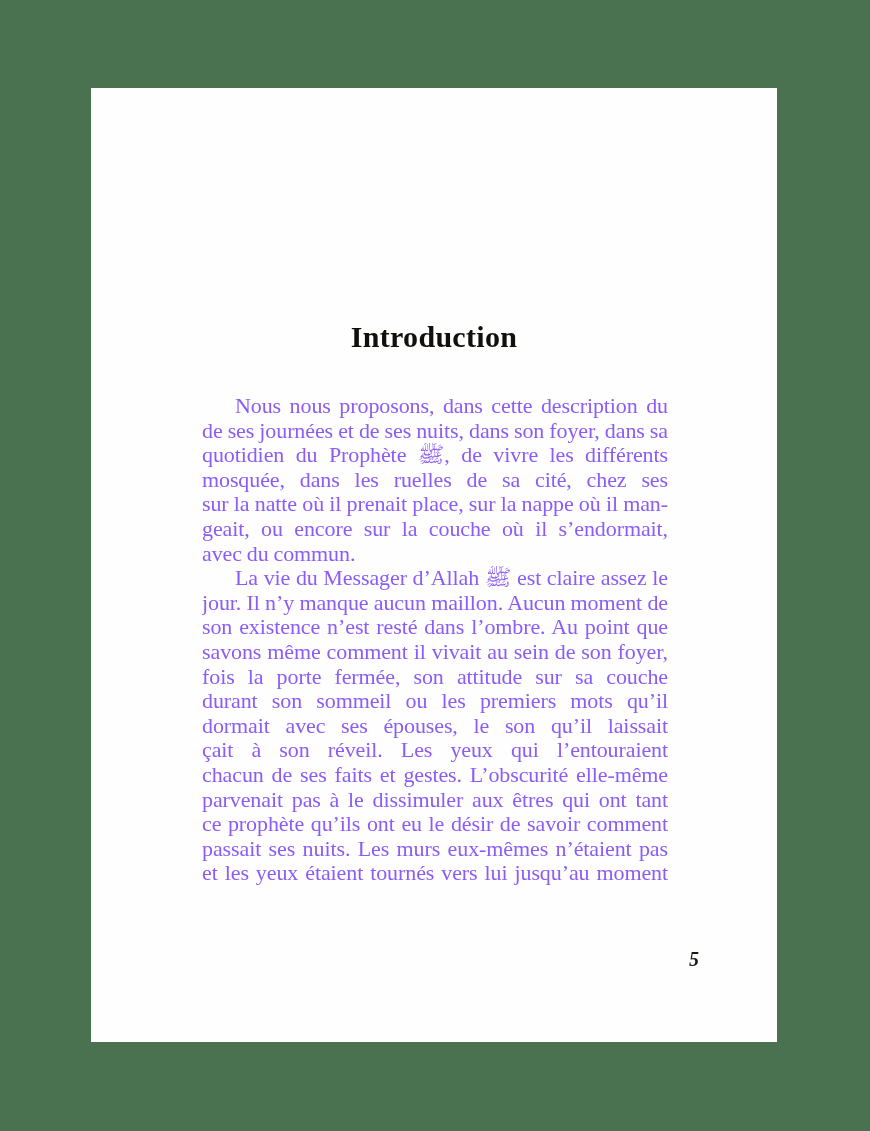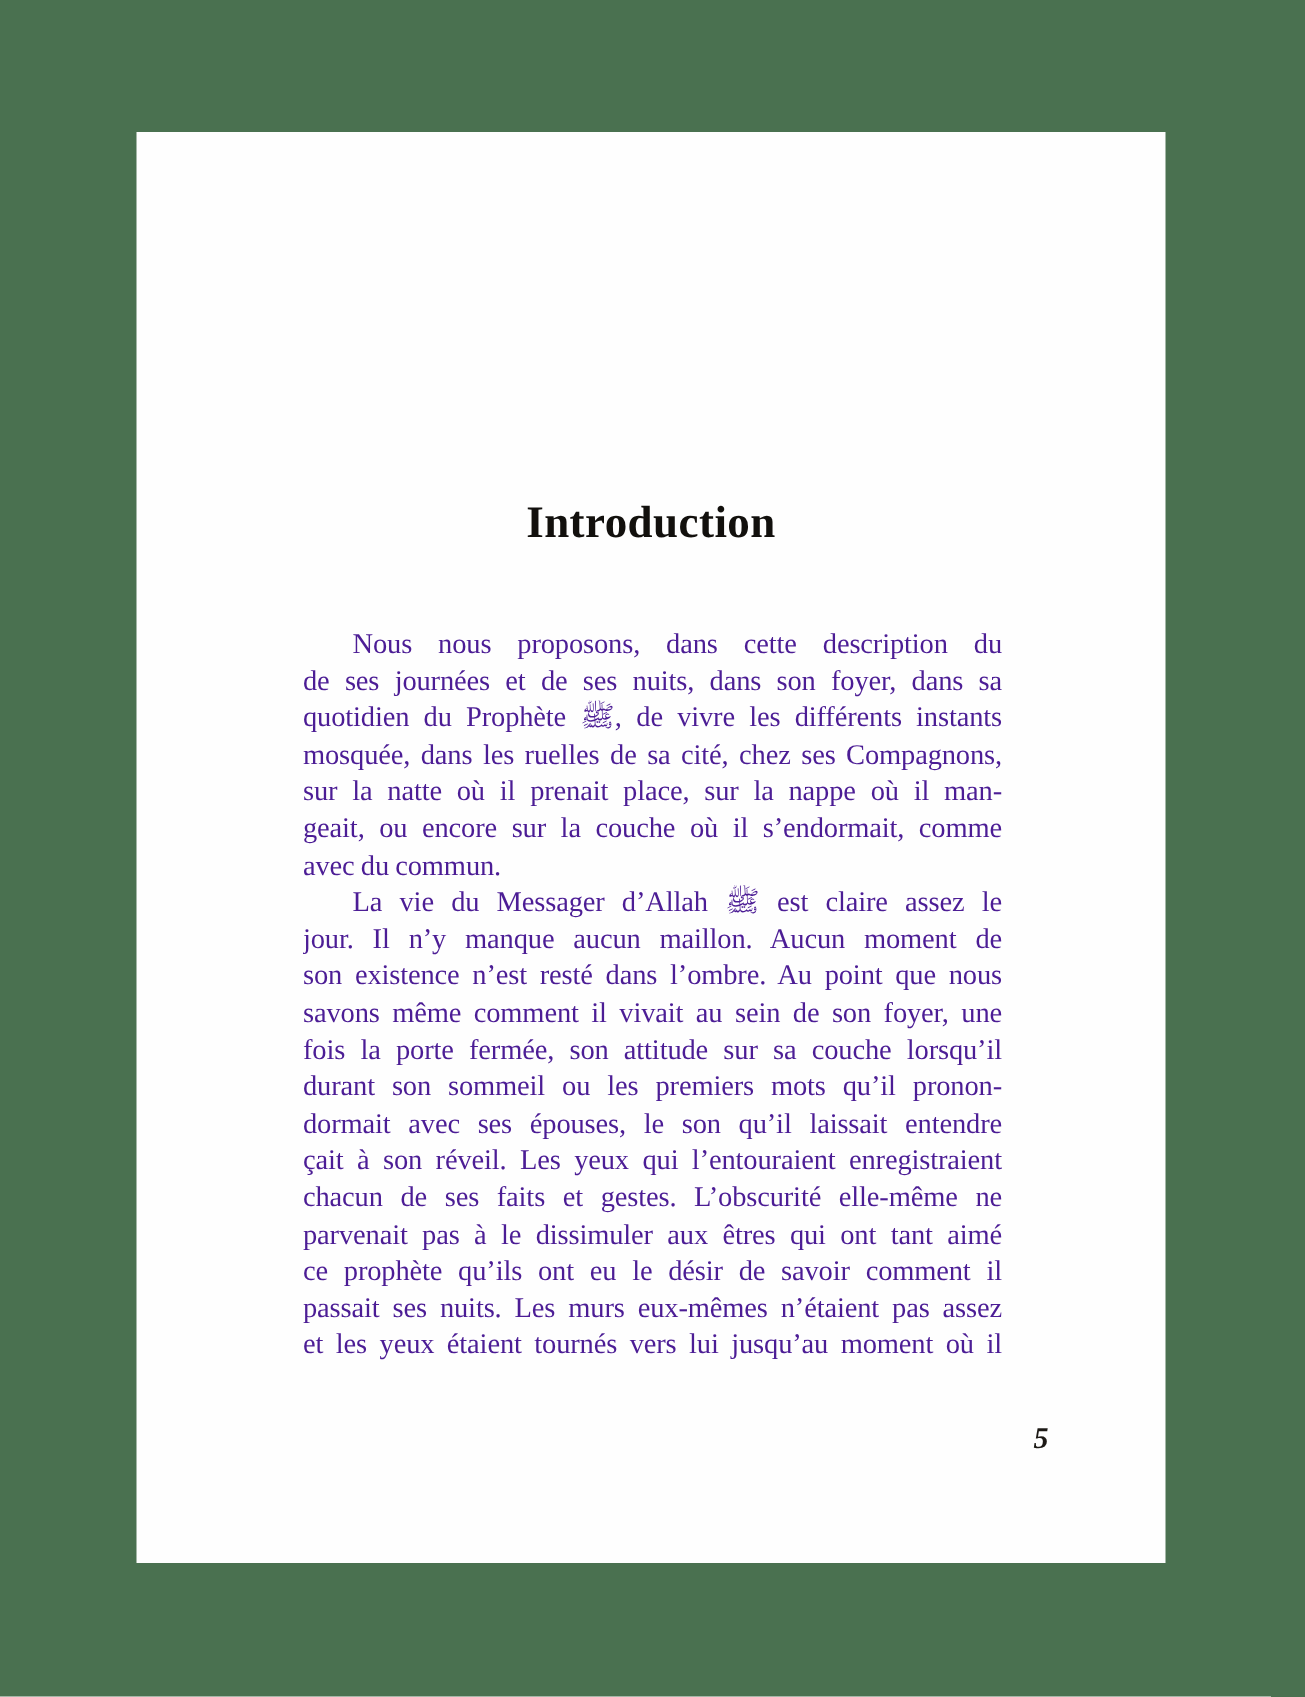--- a/index.html
+++ b/index.html
@@ -18,40 +18,39 @@
     position: absolute;
     left: 91px;
     top: 88px;
     width: 686px;
     height: 954px;
     background: #fefefe;
   }
   .title {
     position: absolute;
     left: 0;
-    top: 244px;
+    top: 232px;
     width: 100%;
     margin: 0;
     text-align: center;
     font-size: 30px;
     font-weight: bold;
     letter-spacing: 0.3px;
     color: #12100d;
   }
   .body-text {
     position: absolute;
     left: 111px;
     top: 306px;
     width: 466px;
-    font-size: 19px;
+    font-size: 22px;
     line-height: 24.6px;
-    color: #4c1d95;
+    color: #8b5cf6;
     word-spacing: -0.5px;
     letter-spacing: -0.1px;
-    margin-top: 24px;
   }
   .line {
     height: 24.6px;
     overflow: hidden;
     text-align: justify;
     text-align-last: justify;
   }
   .line.indent {
     text-indent: 33px;
   }

